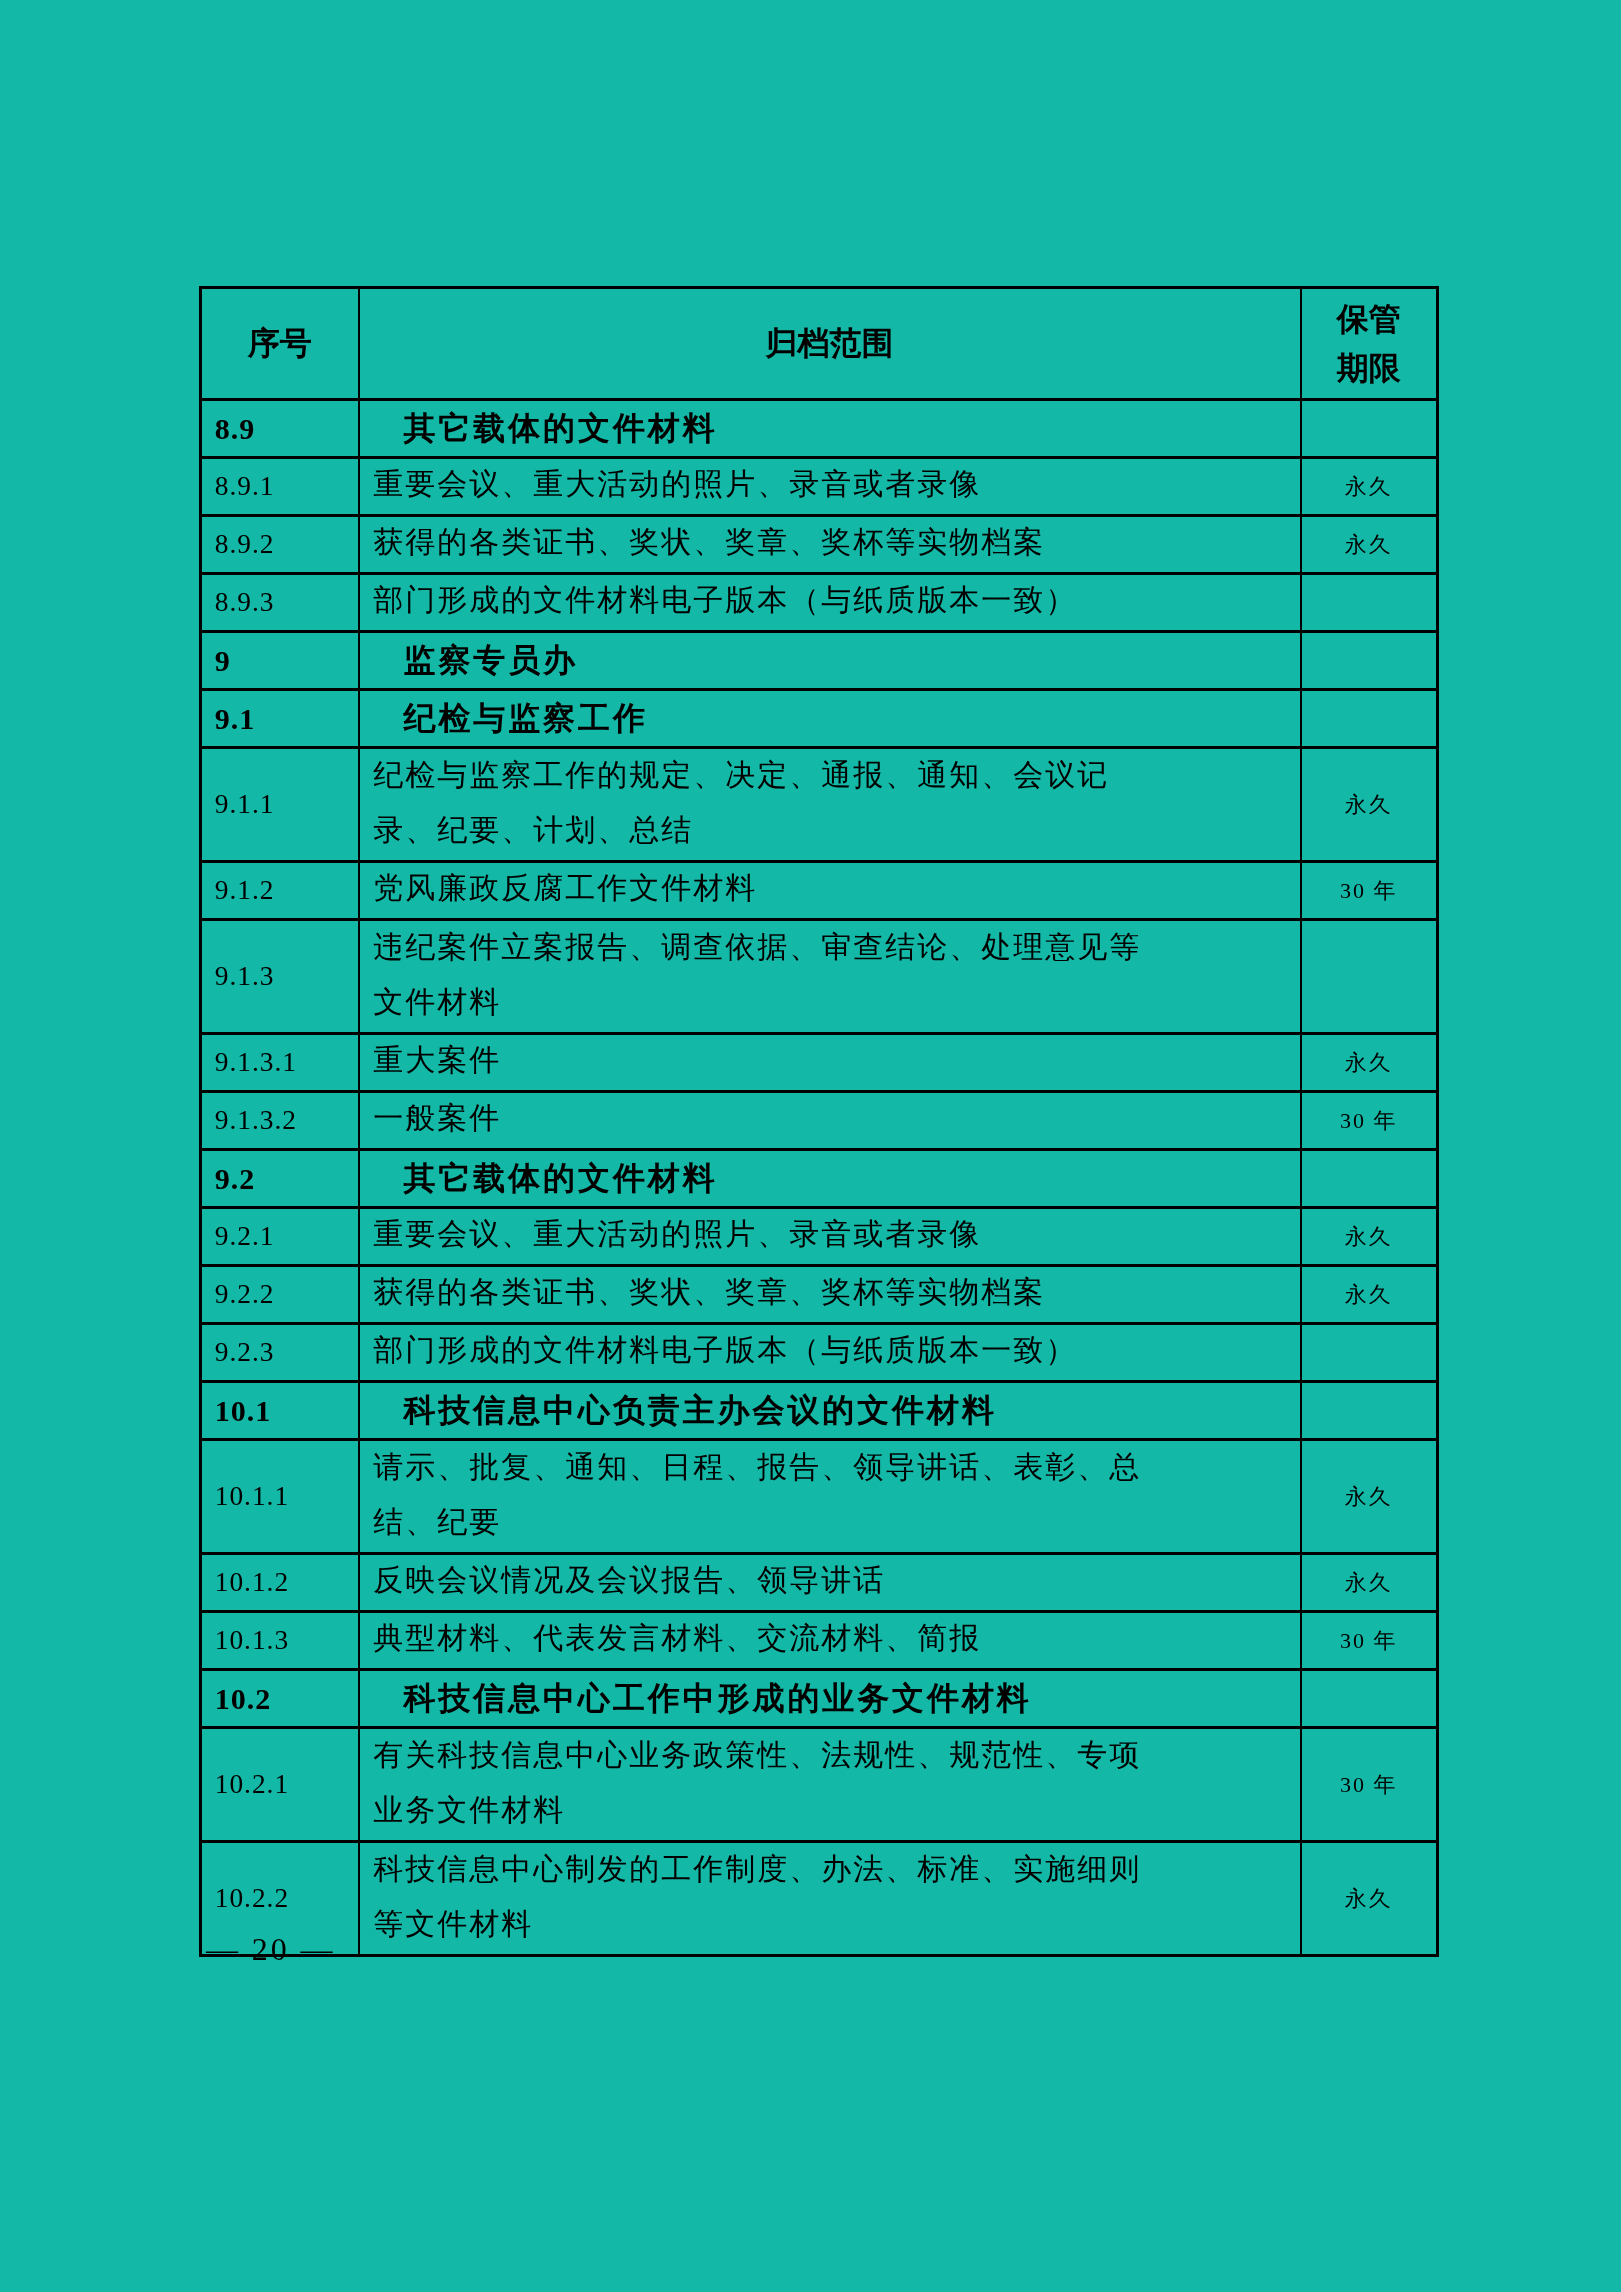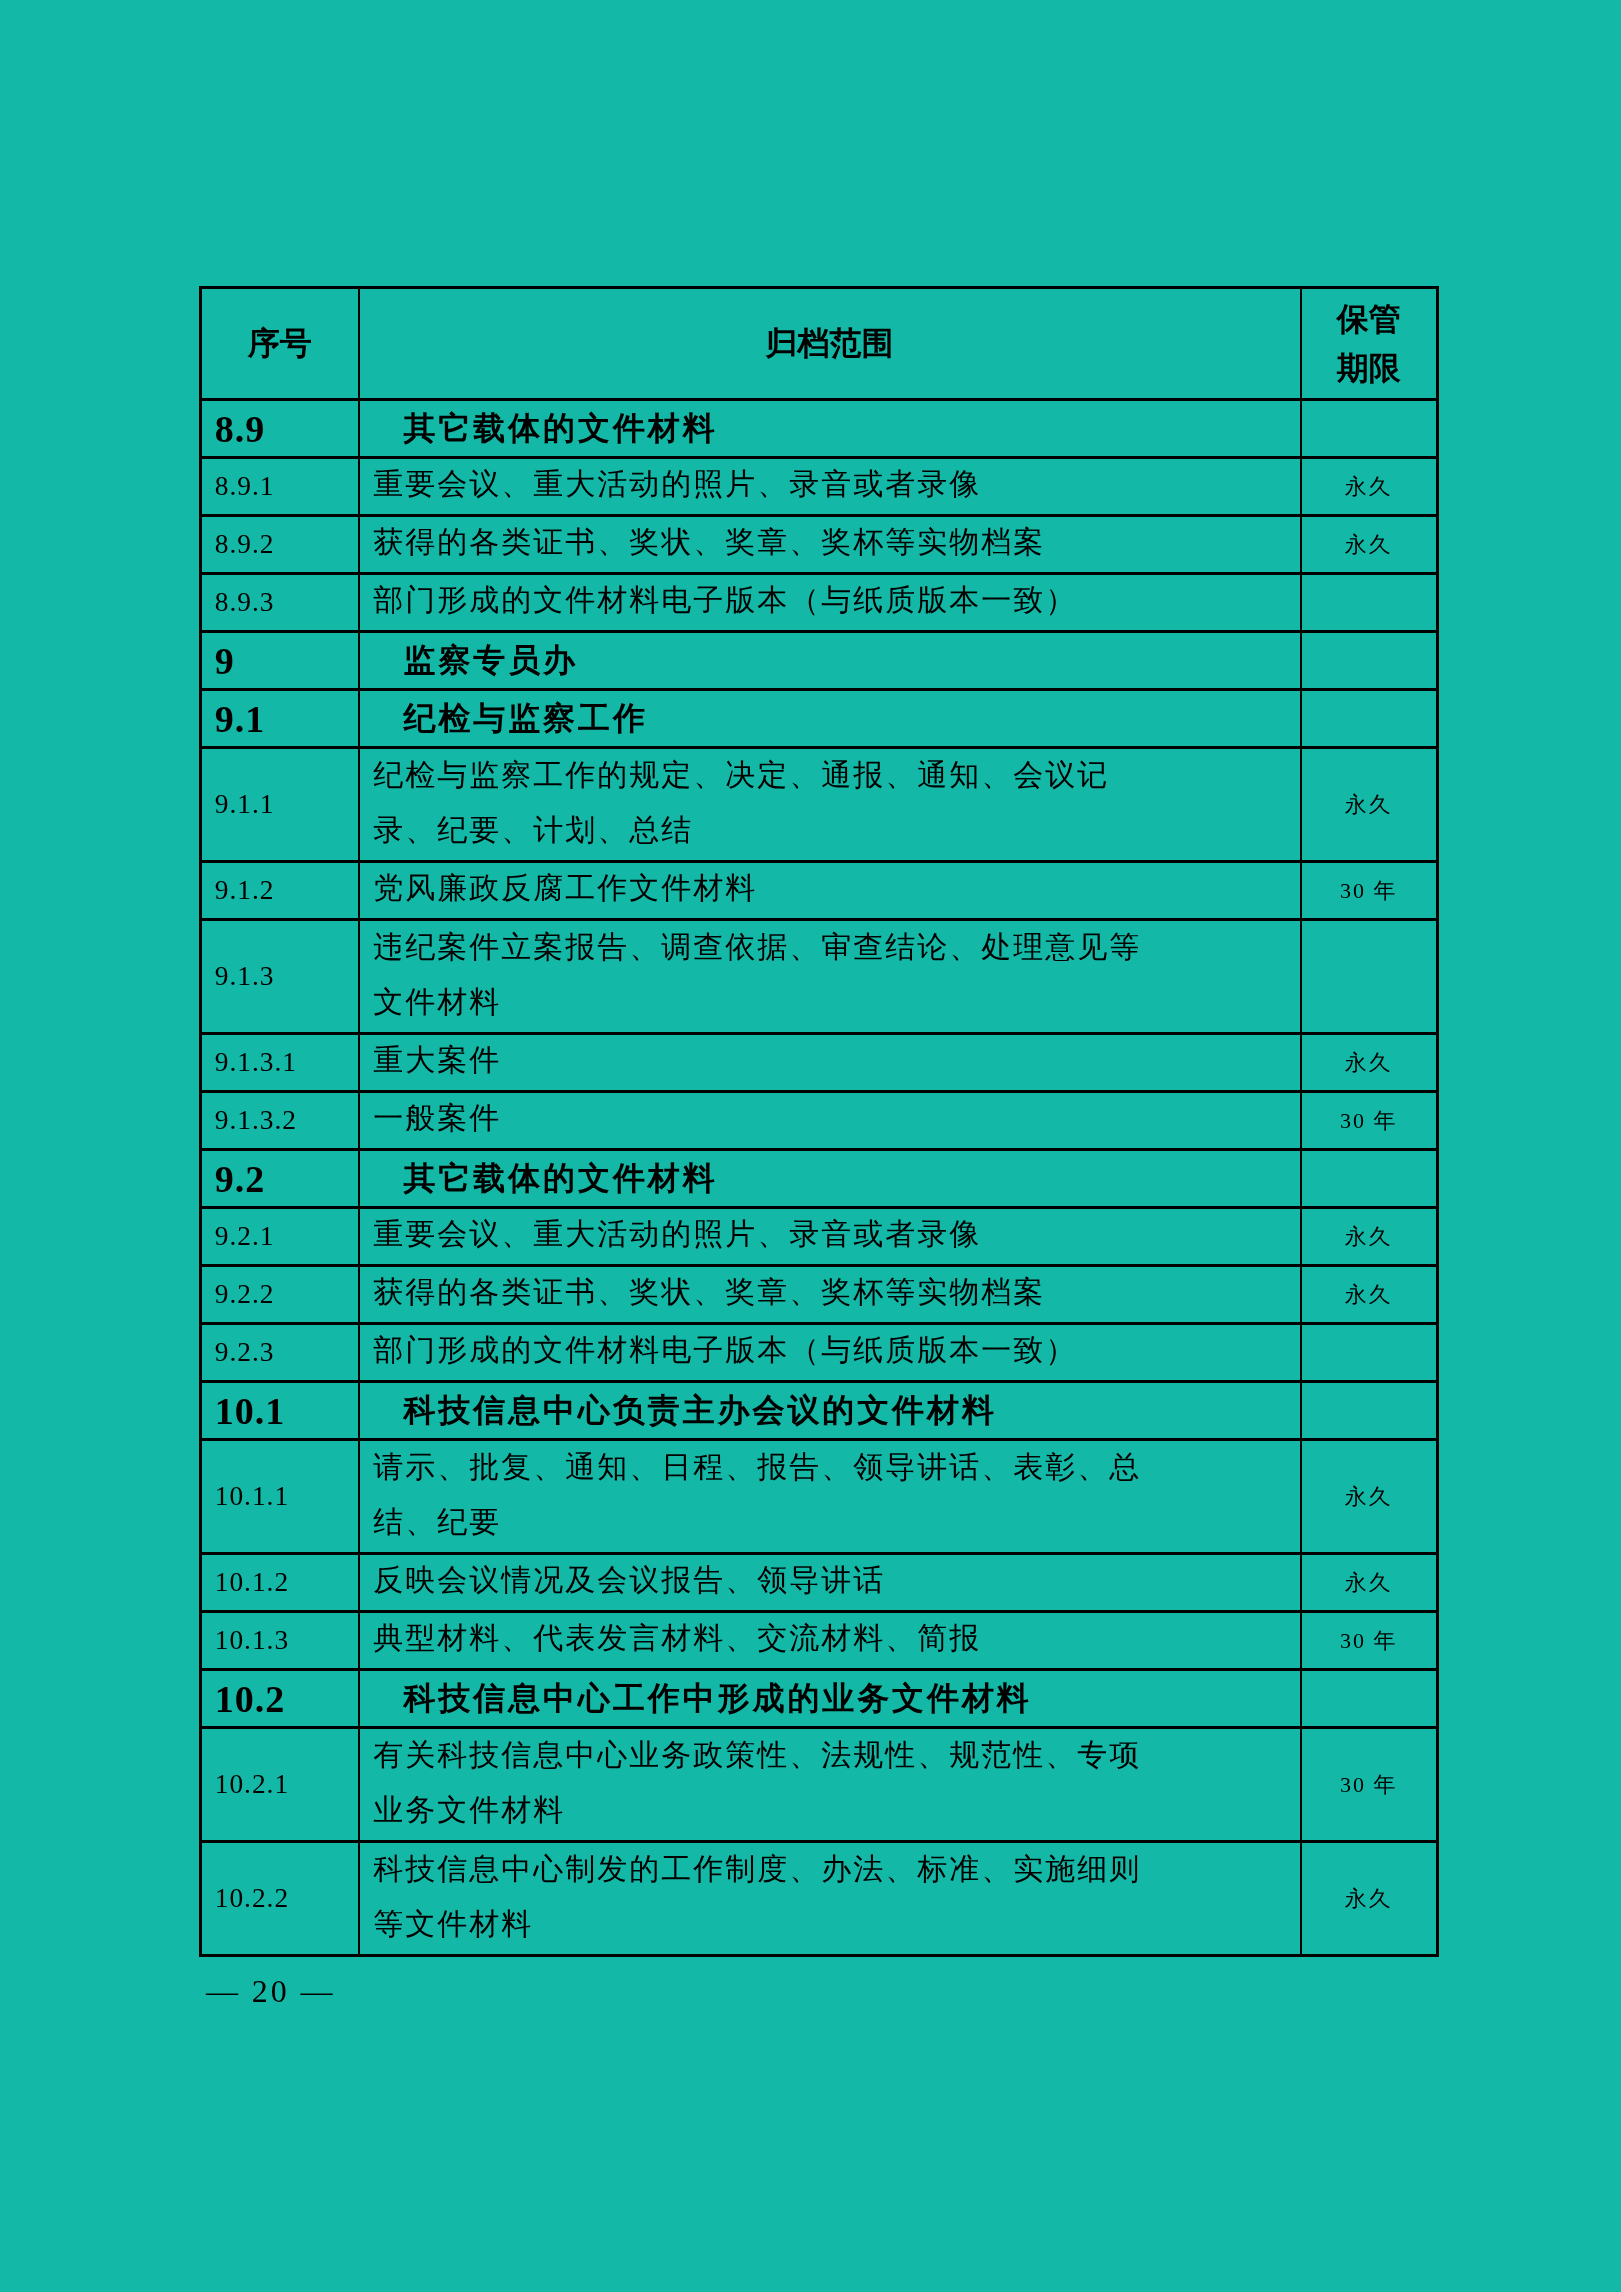--- a/index.html
+++ b/index.html
@@ -73,26 +73,26 @@
   }
   tr.section td.scope {
     font-family: "Liberation Sans", sans-serif;
     font-weight: bold;
     font-size: 32px;
     letter-spacing: 2.9px;
     padding-left: 44px;
   }
   tr.section td.id {
     font-weight: bold;
-    font-size: 38px;
+    font-size: 30px;
   }
   .footer {
     position: absolute;
     left: 206px;
-    top: 1973px;
+    top: 1931px;
     font-size: 32px;
     letter-spacing: 2.9px;
     font-family: "Liberation Serif", serif;
   }
 </style>
 </head>
 <body>
 
 <div class="page">
 

